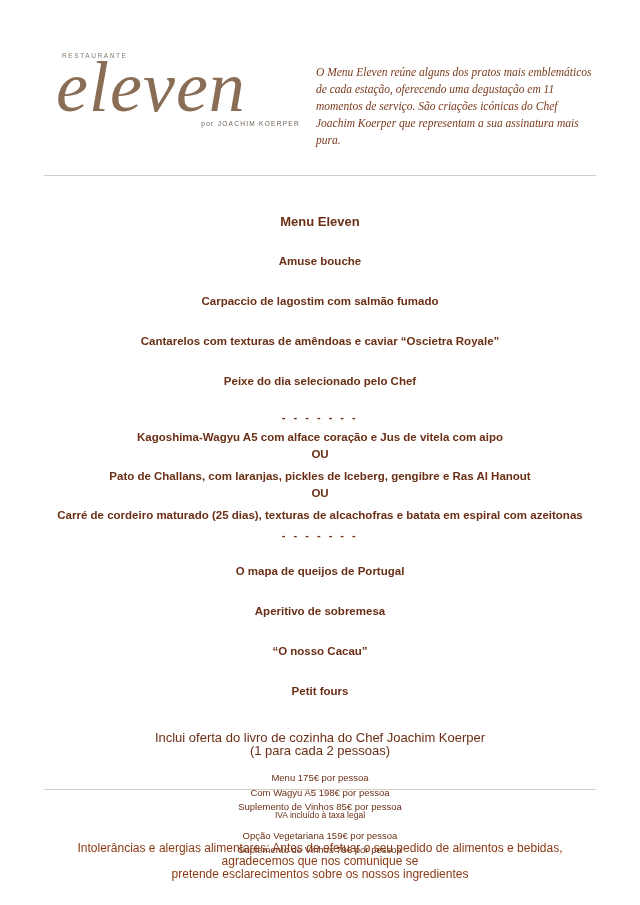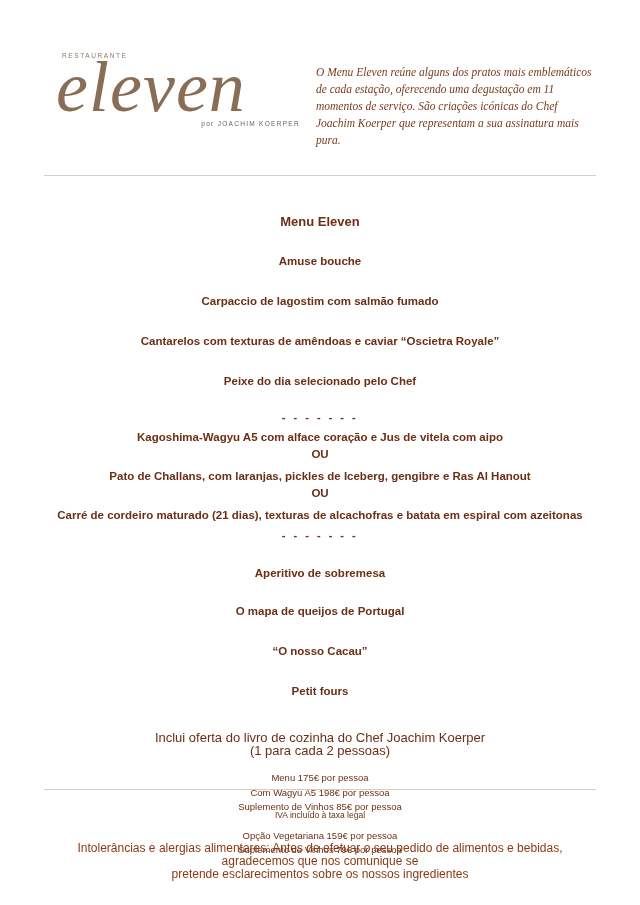--- a/index.html
+++ b/index.html
@@ -194,27 +194,27 @@
     <div class="course">Cantarelos com texturas de amêndoas e caviar “Oscietra Royale”</div>
     <div class="course">Peixe do dia selecionado pelo Chef</div>
 
     <div class="dashes">- - - - - - -</div>
 
     <div class="choice-block">
       <div class="choice">Kagoshima-Wagyu A5 com alface coração e Jus de vitela com aipo</div>
       <div class="or">OU</div>
       <div class="choice">Pato de Challans, com laranjas, pickles de Iceberg, gengibre e Ras Al Hanout</div>
       <div class="or">OU</div>
-      <div class="choice">Carré de cordeiro maturado (21 dias), texturas de alcachofras e batata em espiral com azeitonas</div>
+      <div class="choice">Carré de cordeiro maturado (25 dias), texturas de alcachofras e batata em espiral com azeitonas</div>
     </div>
 
     <div class="dashes tight">- - - - - - -</div>
 
+    <div class="course after-dashes">O mapa de queijos de Portugal</div>
     <div class="course">Aperitivo de sobremesa</div>
-    <div class="course after-dashes">O mapa de queijos de Portugal</div>
     <div class="course">“O nosso Cacau”</div>
     <div class="course">Petit fours</div>
 
     <div class="notes">
       <div>Inclui oferta do livro de cozinha do Chef  Joachim Koerper</div>
       <div>(1 para cada 2 pessoas)</div>
     </div>
 
     <div class="prices">
       <div>Menu 175€ por pessoa</div>

